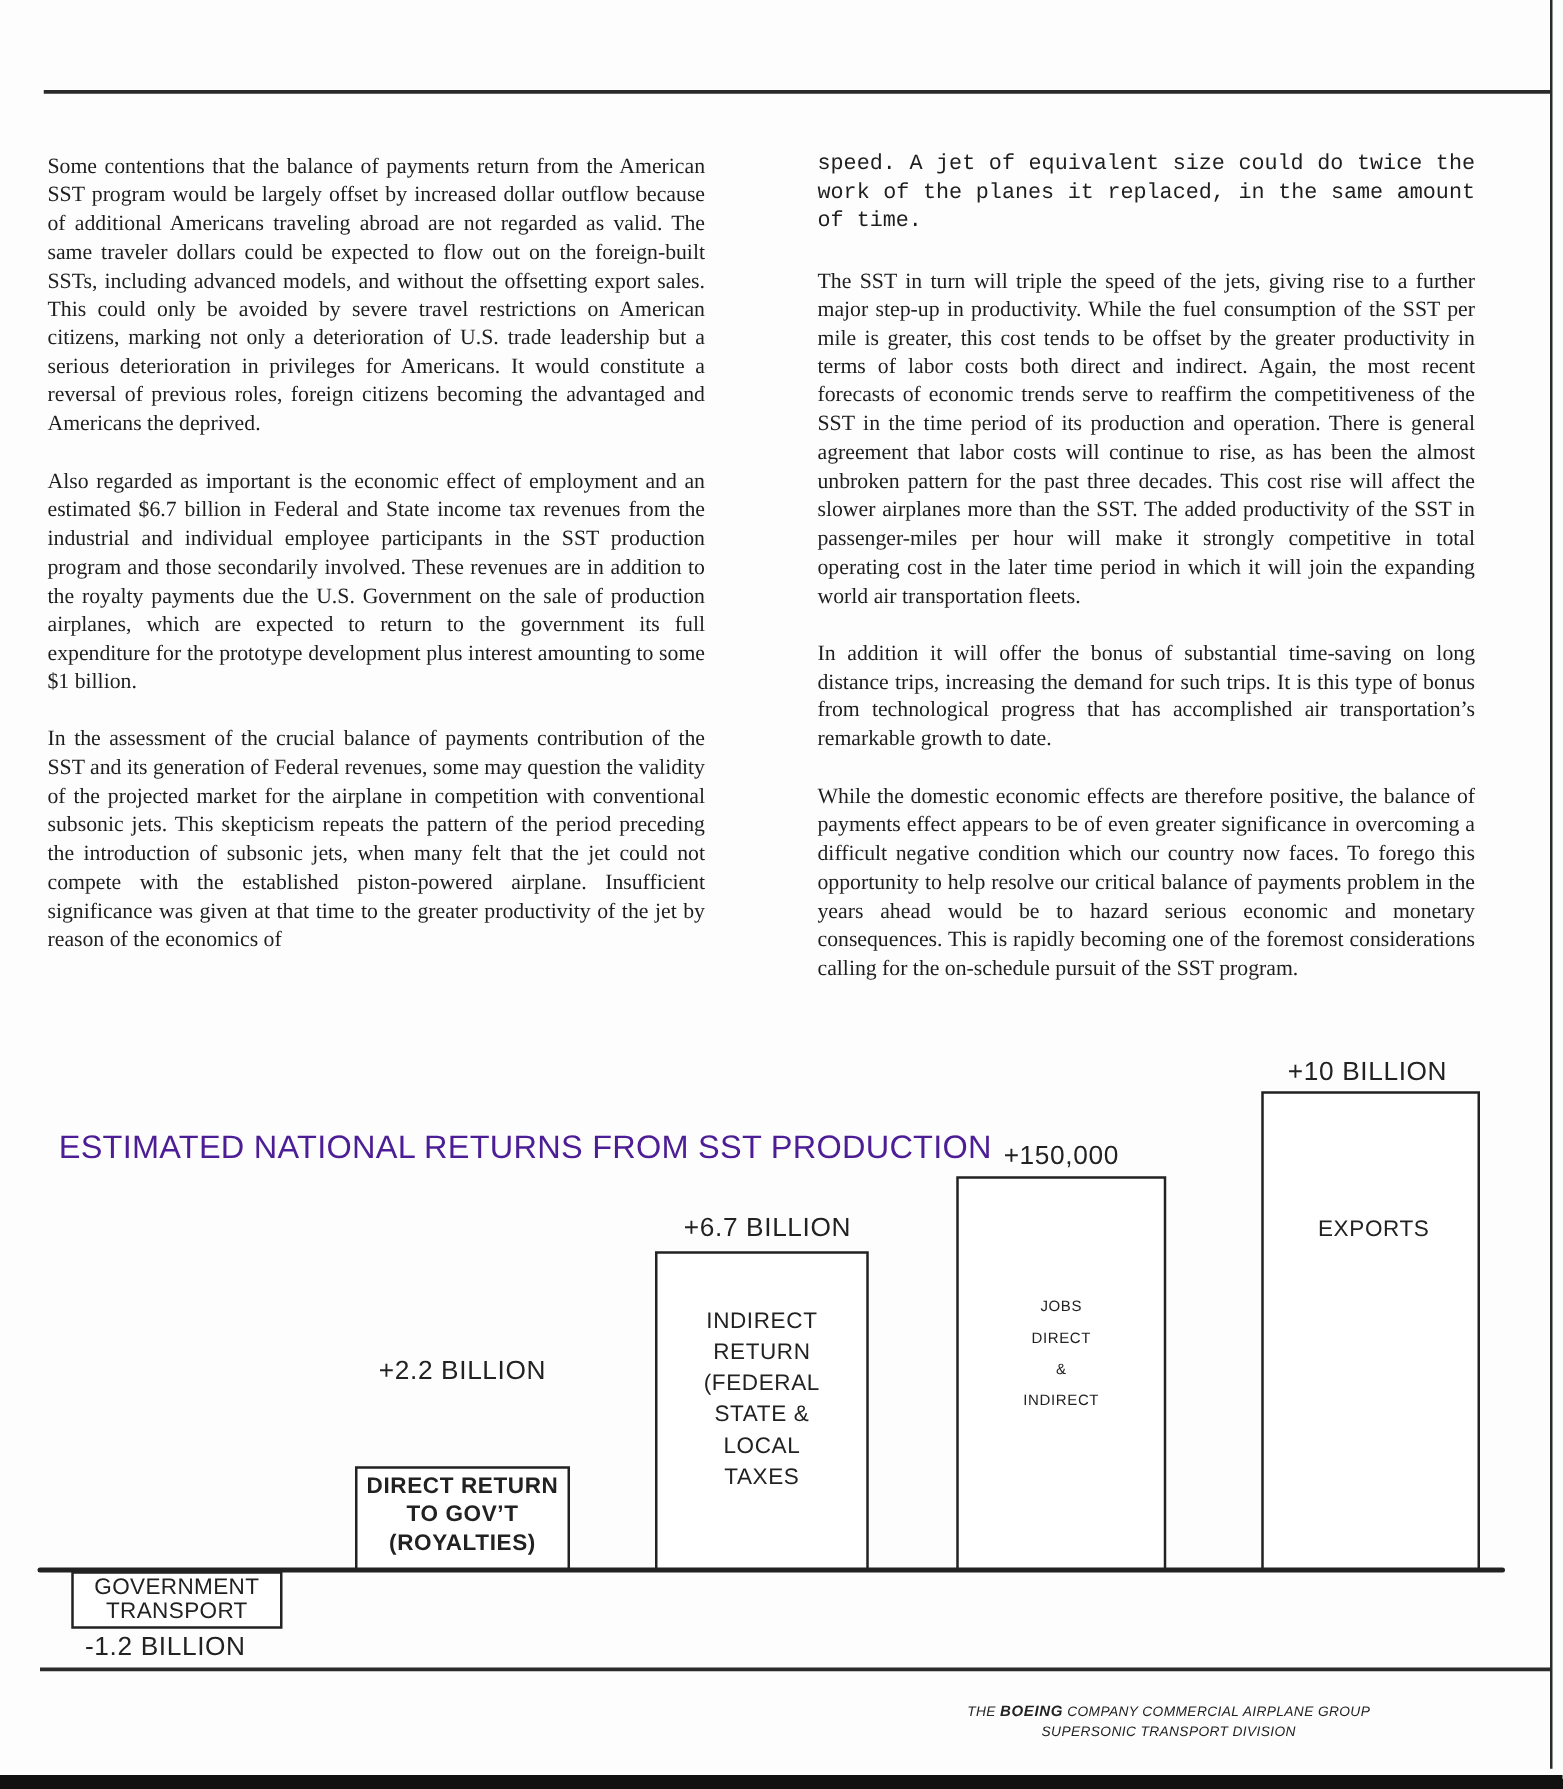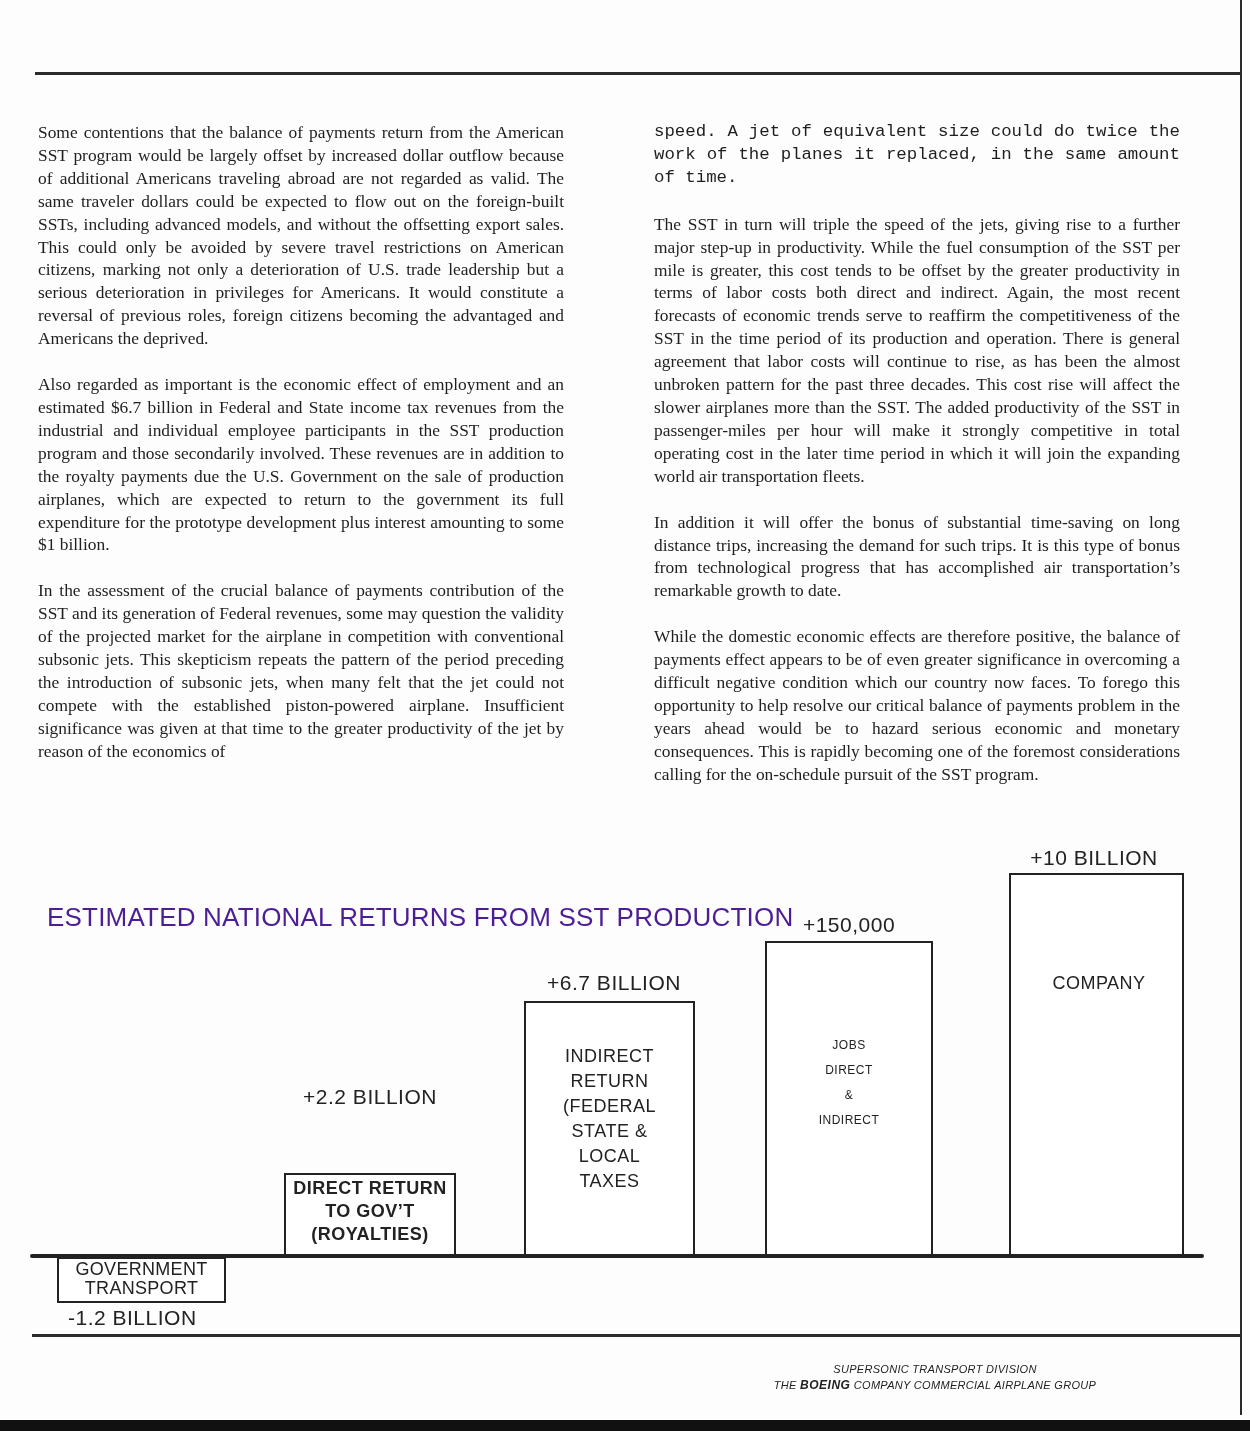--- a/index.html
+++ b/index.html
@@ -83,29 +83,29 @@
 <div class="bar-label sans" style="left:765px; top:1033px; width:168px; font-weight:normal; font-size:12px;">
   <div>JOBS</div>
   <div>DIRECT</div>
   <div>&amp;</div>
   <div>INDIRECT</div>
 </div>
 
 <div class="bar-value sans" style="left:1004px; top:846px; width:180px;">+10 BILLION</div>
 <div class="bar" style="left:1009px; top:873px; width:175px; height:384px;"></div>
 <div class="bar-label sans" style="left:1009px; top:971px; width:180px; font-weight:normal; font-size:18px;">
-  <div>COMPANY</div>
+  <div>EXPORTS</div>
 </div>
 
 <div class="baseline"></div>
 
 <div class="bottom-rule"></div>
 
 <div class="footer">
-  <div>SUPERSONIC TRANSPORT DIVISION</div>
   <div>
     <span>THE</span>
     <span class="brand">BOEING</span>
     <span>COMPANY COMMERCIAL AIRPLANE GROUP</span>
   </div>
+  <div>SUPERSONIC TRANSPORT DIVISION</div>
 </div>
 
 <div class="bottom-band"></div>
 
 </body></html>

